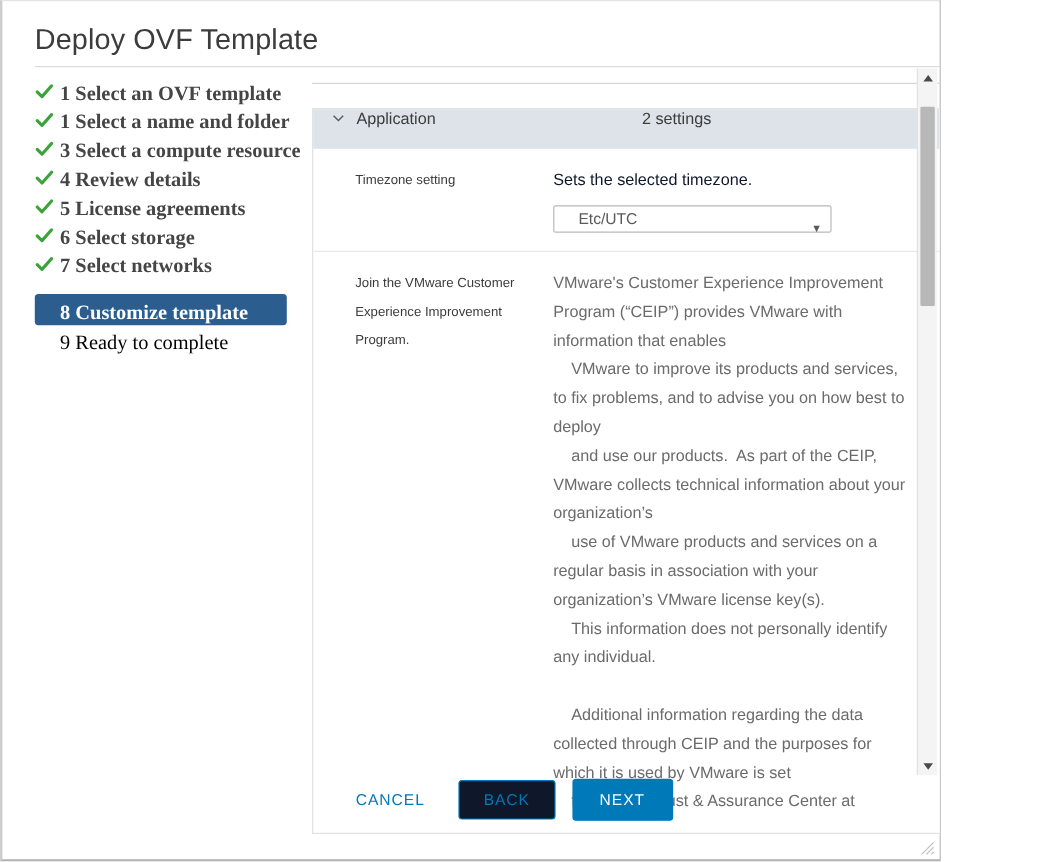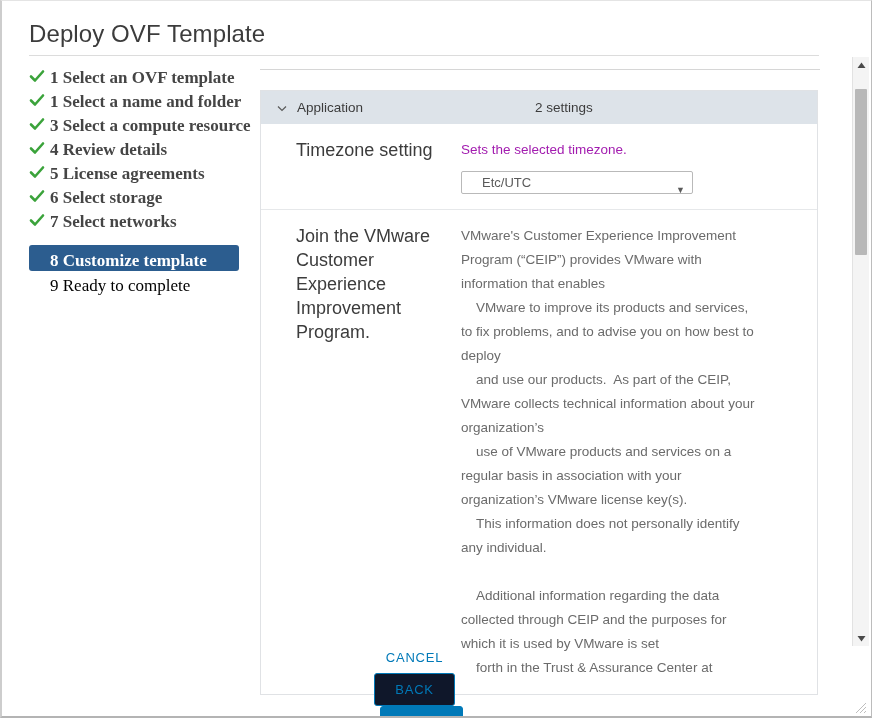--- a/index.html
+++ b/index.html
@@ -12,21 +12,21 @@
     height: 718px;
     font-family: "Liberation Sans", sans-serif;
     overflow: hidden;
     position: relative;
   }
 
   
   #window {
     position: absolute;
     left: 0; top: 0;
-    width: 872px; height: 718px;
+    width: 784px; height: 718px;
     background: #ffffff;
     border-left: 2px solid #cdcdcd;
     border-top: 1px solid #e4e4e4;
     border-right: 1px solid #bcbcbc;
     border-bottom: 2px solid #b4b4b4;
     box-sizing: border-box;
     overflow: hidden;
   }
 
   
@@ -105,21 +105,20 @@
   #settings-table {
     position: absolute;
     left: 0px; top: 29px;
     width: 558px;
     border: 1px solid #e0e2e5;
     box-sizing: border-box;
     background: #ffffff;
   }
   #section-header {
     display: flex;
-    align-items: center;
     height: 33px;
     background: #dde3e9;
     padding-left: 14px;
     box-sizing: border-box;
   }
   #section-header .chev {
     width: 14px; height: 14px;
     margin-right: 8px;
     flex: none;
   }
@@ -139,32 +138,32 @@
     display: flex;
     padding: 14px 0 14px 0;
     border-bottom: 1px solid #e6e8ea;
   }
   .setting-row:last-child { border-bottom: none; }
   .setting-key {
     width: 200px;
     flex: none;
     padding-left: 35px;
     box-sizing: border-box;
-    font-size: 18px;
+    font-size: 11px;
     color: #3c3c3c;
     line-height: 24px;
   }
   .setting-val {
     flex: 1;
     padding-right: 14px;
     font-size: 13.5px;
     color: #6b6b6b;
     line-height: 24px;
   }
-  .setting-desc { color: #a21caf; }
+  .setting-desc { color: #0f172a; }
 
   select.tz {
     margin-top: 9px;
     width: 232px;
     height: 23px;
     font-family: "Liberation Sans", sans-serif;
     font-size: 13px;
     color: #5a5a5a;
     background: #ffffff;
     border: 1px solid #b9b9b9;
@@ -213,24 +212,23 @@
   }
 
   
   #footer {
     position: absolute;
     left: 0; bottom: 26px;
     width: 856px;
     height: 48px;
     display: flex;
     align-items: center;
-    justify-content: space-between;
+    justify-content: center;
     padding-right: 17px;
     box-sizing: border-box;
-    flex-direction: column;
   }
   .btn {
     font-family: "Liberation Sans", sans-serif;
     font-size: 13px;
     letter-spacing: 0.8px;
     cursor: pointer;
     border-radius: 3px;
   }
   #cancel-btn {
     background: transparent;

